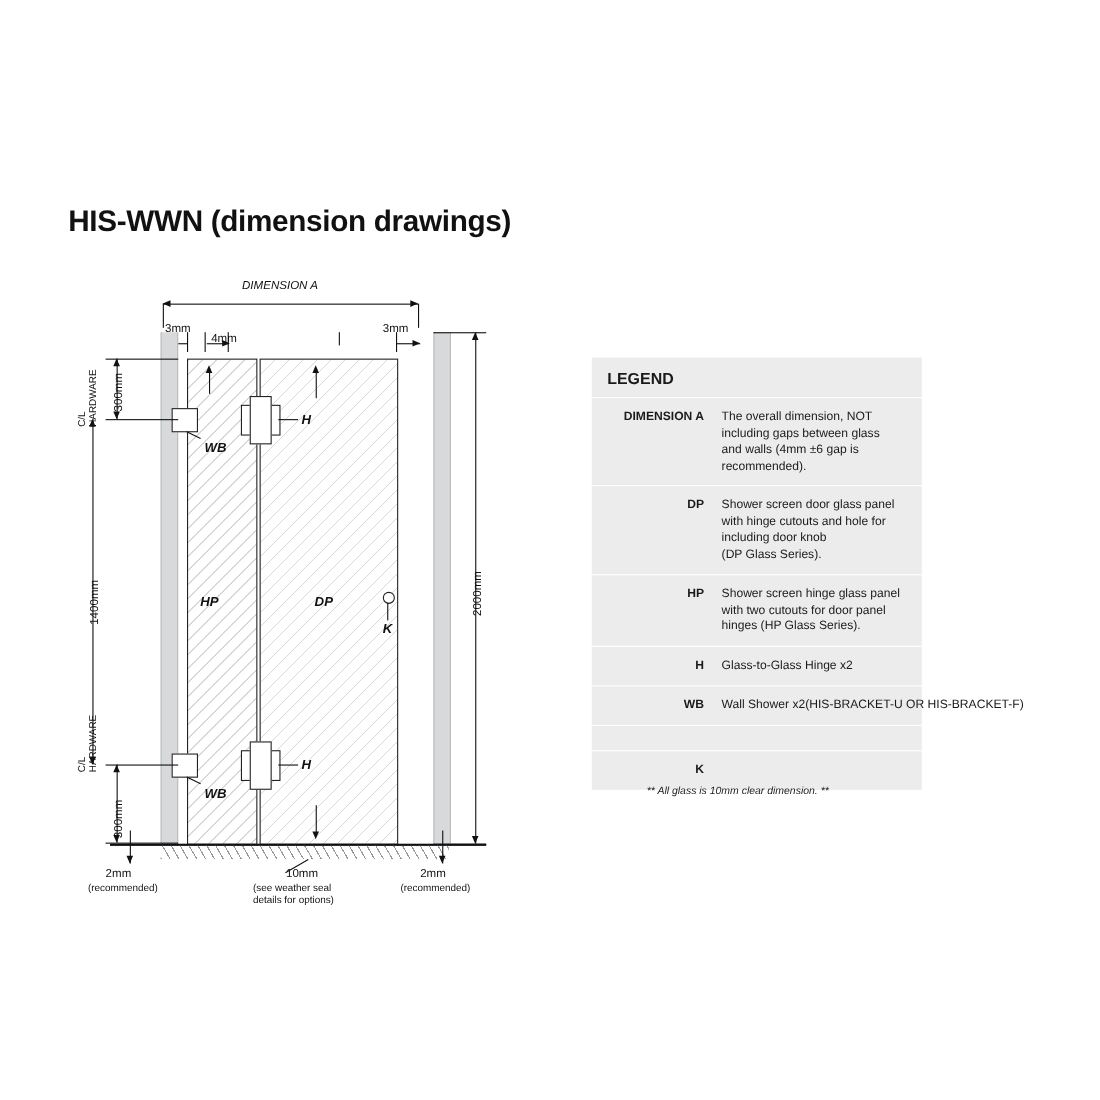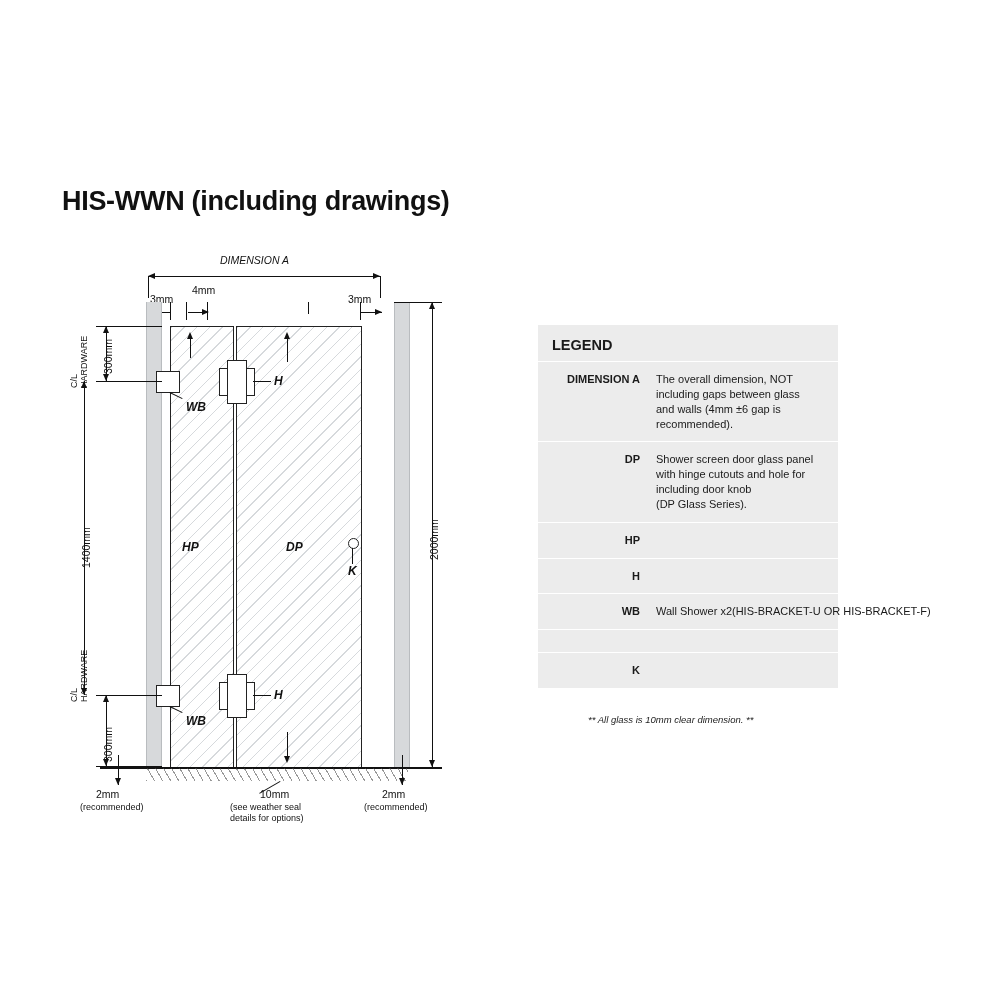--- a/index.html
+++ b/index.html
@@ -149,33 +149,33 @@
     margin-top: 8px;
     padding-left: 50px;
     font-size: 9.5px;
     font-style: italic;
     color: #222;
   }
 </style>
 </head>
 <body>
 
-<div class="page-title">HIS-WWN (including drawings)</div>
+<div class="page-title">HIS-WWN (dimension drawings)</div>
 
 <div class="drawing">
 
   <div class="lbl ital" style="left:160px; top:14px;">DIMENSION A</div>
   <div class="hline" style="left:88px; top:36px; width:232px;"></div>
   <div class="arrowhead ah-left" style="left:88px; top:33px;"></div>
   <div class="arrowhead ah-right" style="left:313px; top:33px;"></div>
   <div class="vline" style="left:88px; top:36px; height:22px;"></div>
   <div class="vline" style="left:320px; top:36px; height:22px;"></div>
 
   <div class="lbl" style="left:90px; top:53px;">3mm</div>
-  <div class="lbl" style="left:132px; top:44px;">4mm</div>
+  <div class="lbl" style="left:132px; top:62px;">4mm</div>
   <div class="lbl" style="left:288px; top:53px;">3mm</div>
 
   <div class="hline" style="left:88px; top:72px; width:22px;"></div>
   <div class="arrowhead ah-left" style="left:88px; top:69px;"></div>
   <div class="hline" style="left:128px; top:72px; width:20px;"></div>
   <div class="arrowhead ah-right" style="left:142px; top:69px;"></div>
   <div class="hline" style="left:300px; top:72px; width:22px;"></div>
   <div class="arrowhead ah-right" style="left:315px; top:69px;"></div>
   <div class="vline" style="left:110px; top:62px; height:18px;"></div>
   <div class="vline" style="left:126px; top:62px; height:18px;"></div>
@@ -283,24 +283,28 @@
   <div class="legend-row">
     <div class="legend-key">DP</div>
     <div class="legend-val">Shower screen door glass panel
 with hinge cutouts and hole for
 including door knob
 (DP Glass Series).</div>
   </div>
 
   <div class="legend-row">
     <div class="legend-key">HP</div>
+    <div class="legend-val">Shower screen hinge glass panel
+with two cutouts for door panel
+hinges (HP Glass Series).</div>
   </div>
 
   <div class="legend-row">
     <div class="legend-key">H</div>
+    <div class="legend-val">Glass-to-Glass Hinge x2</div>
   </div>
 
   <div class="legend-row">
     <div class="legend-key">WB</div>
     <div class="legend-val wide">Wall Shower x2(HIS-BRACKET-U OR HIS-BRACKET-F)</div>
   </div>
 
   <div class="legend-spacer"></div>
 
   <div class="legend-row nodiv">

